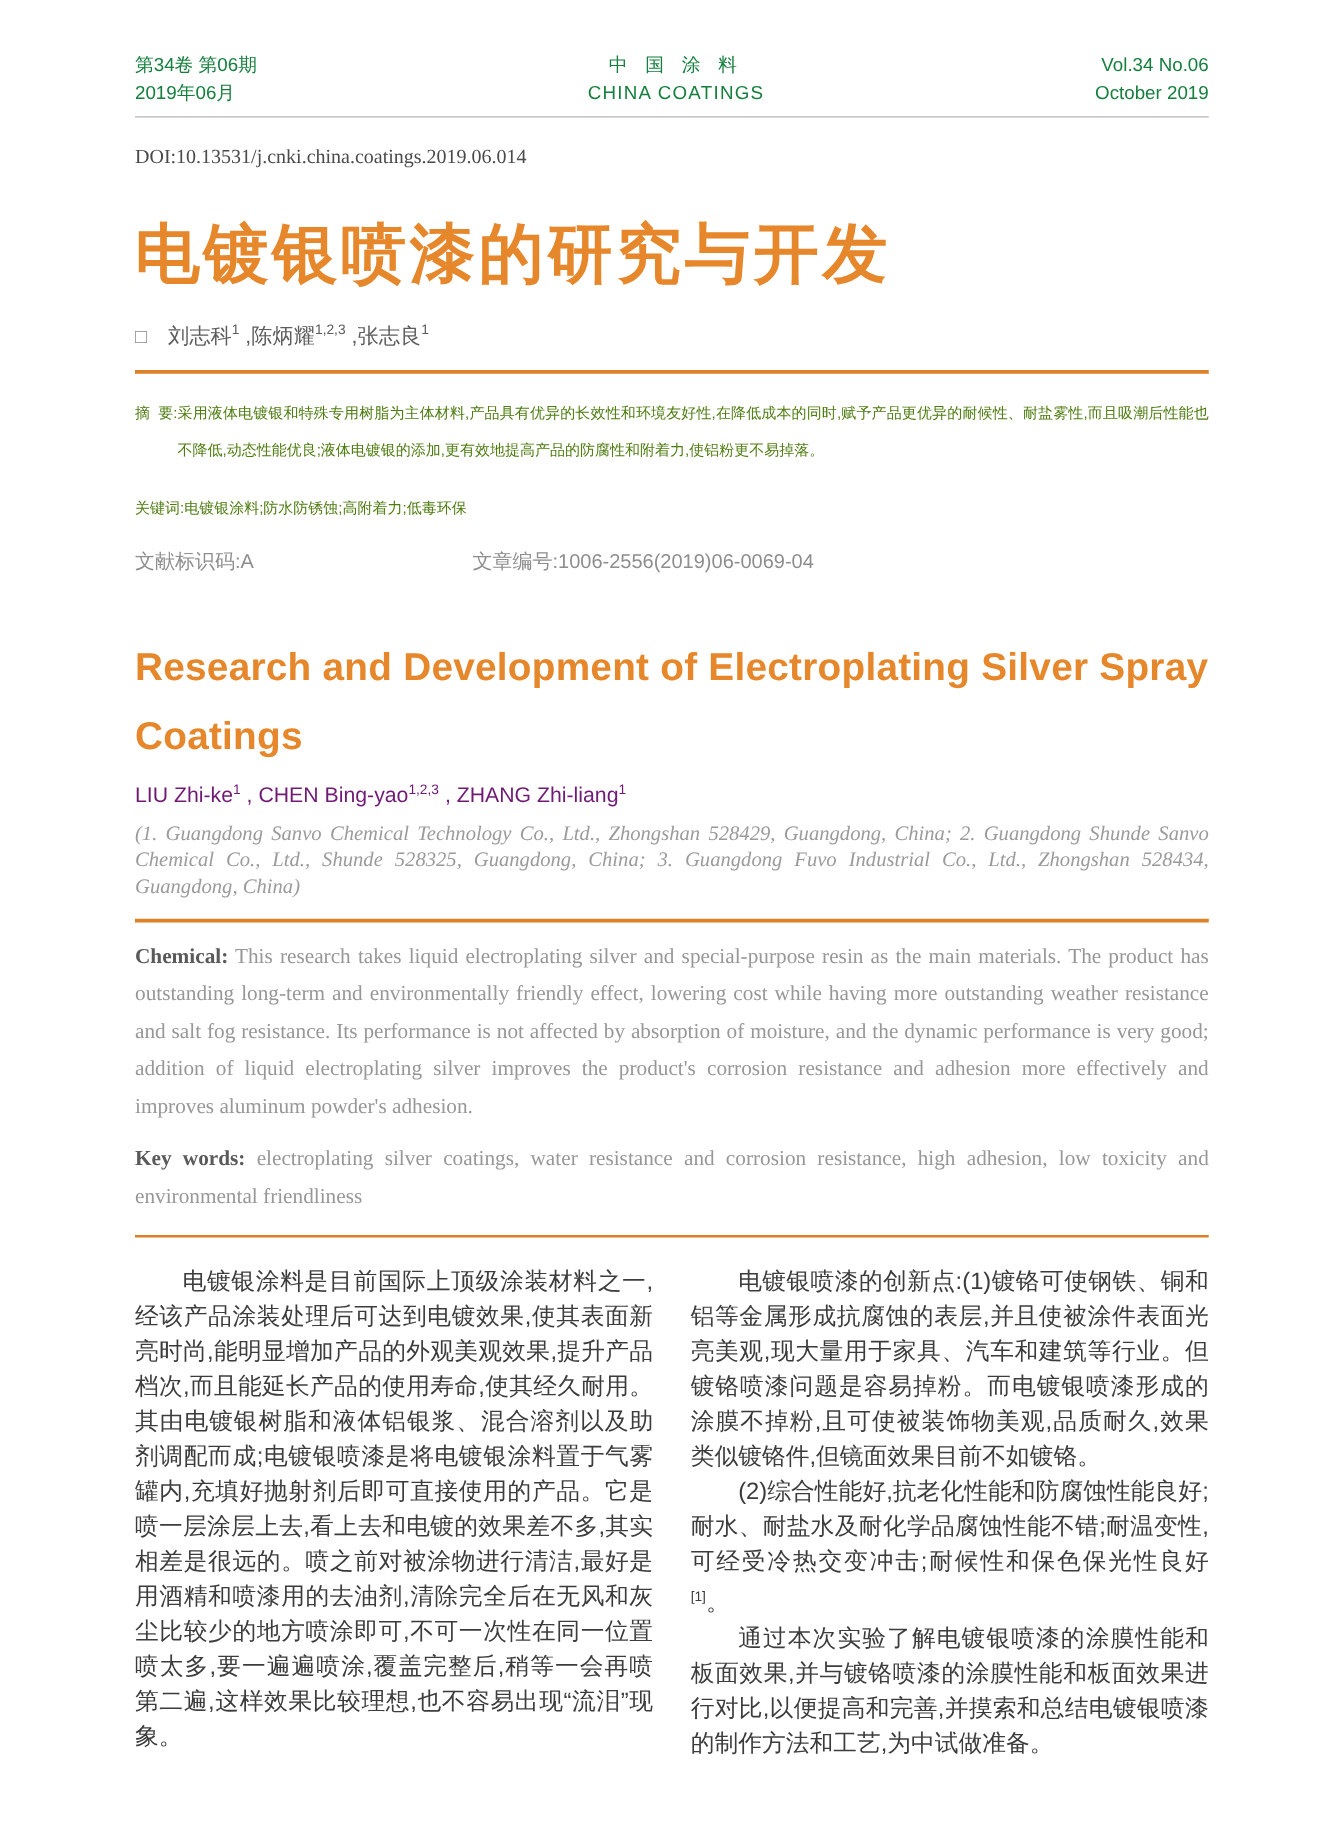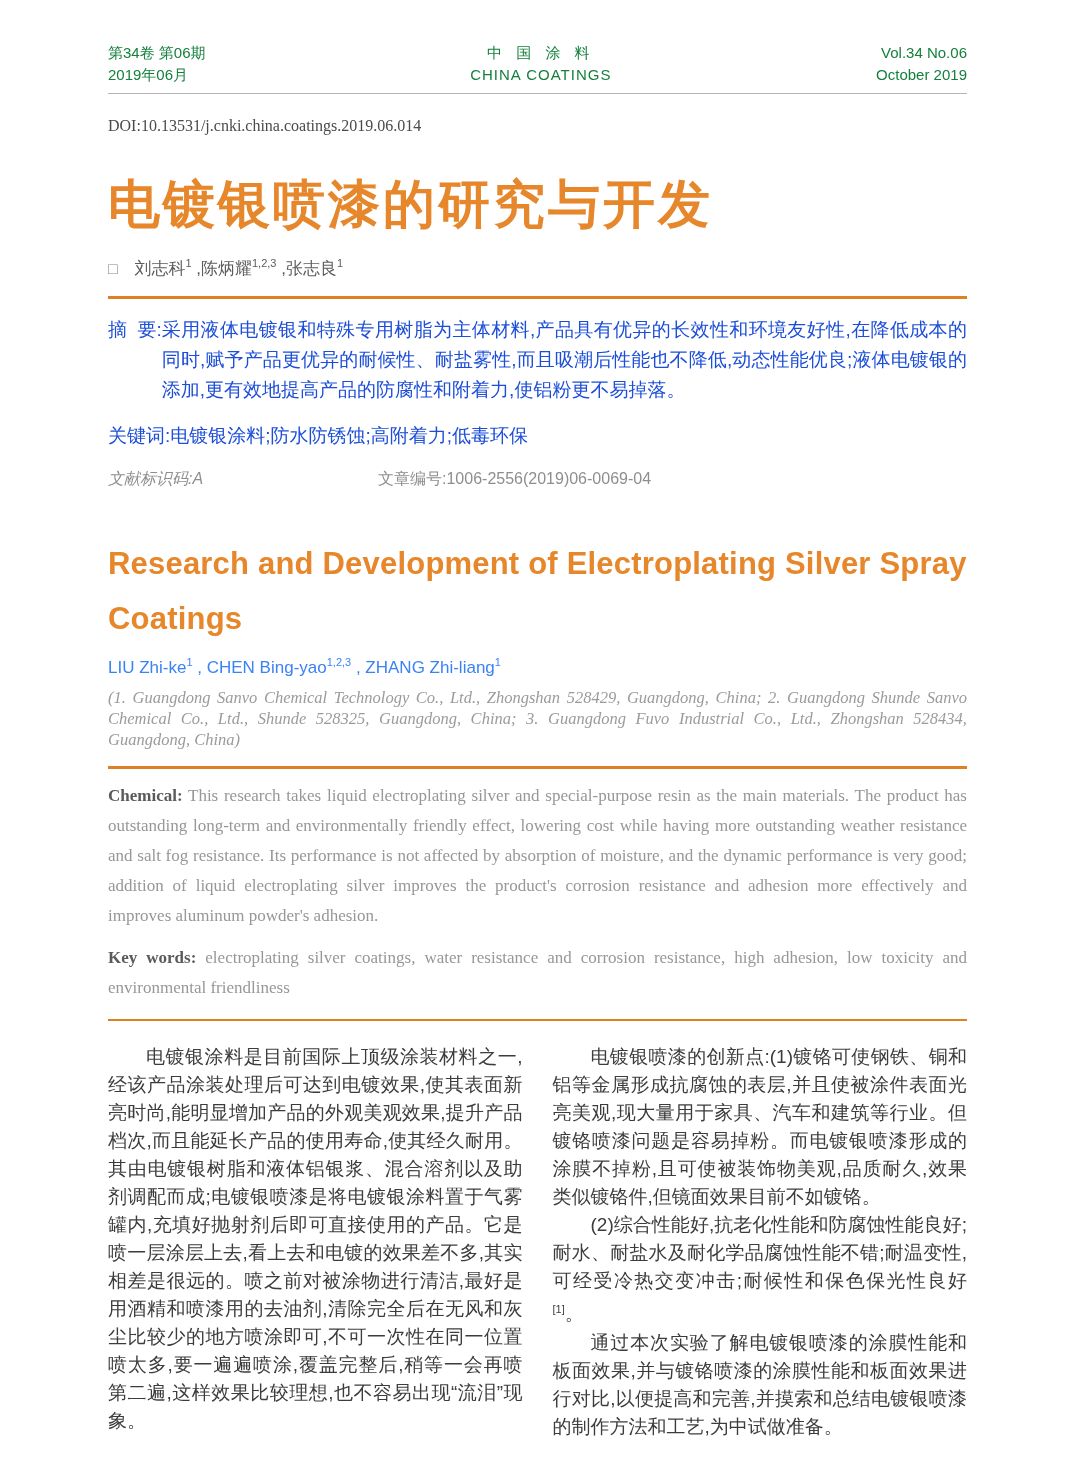--- a/index.html
+++ b/index.html
@@ -30,32 +30,32 @@
               letter-spacing: 3px; line-height: 1.15; font-family: Liberation Serif, serif; }
   .cn-authors { margin-top: 22px; font-size: 17px; color: #5c5c5c; }
   .cn-authors .marker { color: #8a8a8a; margin-right: 12px; font-size: 16px; }
   .sup { vertical-align: super; font-size: 11px; }
   .cn-affiliation { margin-top: 8px; font-size: 17px; color: #5c5c5c; line-height: 1.55;
                     padding-left: 30px; }
   .rule-orange { border: none; border-top: 3px solid #dd8026; margin: 16px 0 0 0; }
   .rule-orange.thin { border-top-width: 2px; }
 
   
-  .hang { display: flex; margin-top: 16px; color: #1d4ed8; font-size: 19px; line-height: 30px; }
+  .hang { display: flex; margin-top: 16px; color: #4d7c0f; font-size: 12px; line-height: 30px; }
   .hang .lbl { flex: 0 0 auto; white-space: pre; }
   .hang .txt { flex: 1 1 auto; text-align: justify; }
   .cn-meta { display: flex; margin-top: 18px; color: #8e8e8e; font-size: 16px; }
   .cn-meta .m1 { width: 320px; }
-  .cn-meta .m2 { width: 270px; font-style: italic; }
+  .cn-meta .m2 { width: 270px; }
   .cn-meta .m3 { flex: 1; }
 
   
   .en-title { margin: 46px 0 0 0; color: #e6872b; font-size: 31px; font-weight: bold;
               line-height: 55px; letter-spacing: 0.2px; }
-  .en-authors { margin-top: 10px; color: #3b82f6; font-size: 17px; }
+  .en-authors { margin-top: 10px; color: #701a75; font-size: 17px; }
   .en-affiliation { margin-top: 10px; color: #9b9b9b; font-size: 16.5px; line-height: 21px;
                     font-style: italic; font-family: "Liberation Serif", serif; text-align: justify; }
   .en-abstract, .en-keywords { margin: 12px 0 0 0; color: #979797; font-size: 17px; line-height: 30px;
                     font-family: "Liberation Serif", serif; text-align: justify; }
   .en-abstract .lbl, .en-keywords .lbl { color: #5a5a5a; font-weight: bold; }
 
   
   .columns { display: flex; gap: 30px; margin-top: 22px; }
   .col { flex: 1 1 0; min-width: 0; }
   .section-head { color: #d97f25; font-size: 25px; font-weight: bold; margin-bottom: 16px; }

